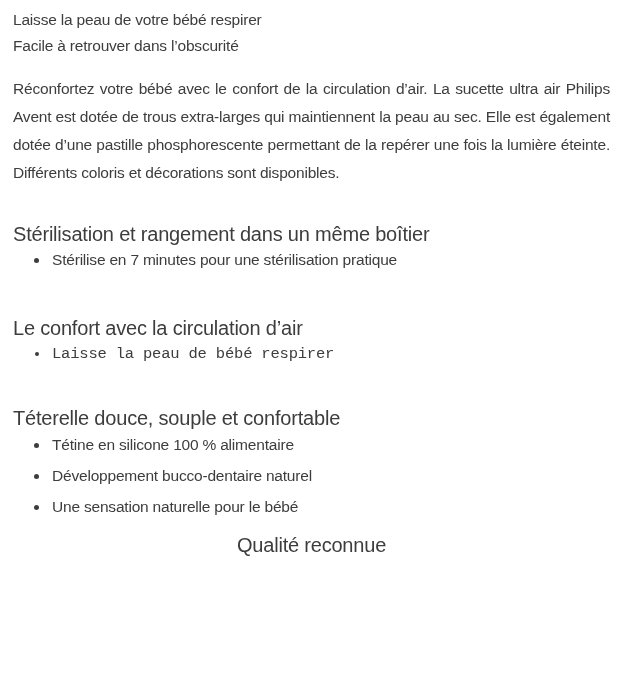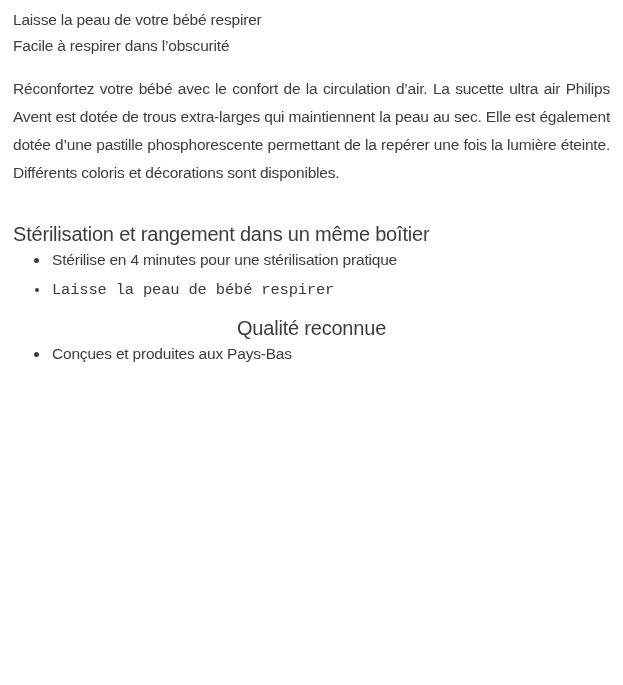--- a/index.html
+++ b/index.html
@@ -60,39 +60,45 @@
     color: #3d3d3d;
   }
 </style>
 </head>
 <body>
 
 <div class="page">
 
   <div>
     <div class="intro-line">Laisse la peau de votre bébé respirer</div>
-    <div class="intro-line">Facile à respirer dans l’obscurité</div>
+    <div class="intro-line">Facile à retrouver dans l’obscurité</div>
   </div>
 
   <p class="description">Réconfortez votre bébé avec le confort de la circulation d’air. La sucette ultra air Philips Avent est dotée de trous extra-larges qui maintiennent la peau au sec. Elle est également dotée d’une pastille phosphorescente permettant de la repérer une fois la lumière éteinte. Différents coloris et décorations sont disponibles.</p>
 
   <div>
     <h3 class="section-heading mt-sec1-h">Stérilisation et rangement dans un même boîtier</h3>
     <ul class="bullets mt-sec1-ul">
-      <li>Stérilise en 4 minutes pour une stérilisation pratique</li>
+      <li>Stérilise en 7 minutes pour une stérilisation pratique</li>
     </ul>
   </div>
 
   <div>
+    <h3 class="section-heading mt-sec2-h">Le confort avec la circulation d’air</h3>
     <ul class="bullets mt-sec2-ul">
       <li>Laisse la peau de bébé respirer</li>
     </ul>
   </div>
 
+  <div>
+    <h3 class="section-heading mt-sec3-h">Téterelle douce, souple et confortable</h3>
+    <ul class="bullets tight mt-sec3-ul">
+      <li>Tétine en silicone 100 % alimentaire</li>
+      <li>Développement bucco-dentaire naturel</li>
+      <li>Une sensation naturelle pour le bébé</li>
+    </ul>
+  </div>
 
   <div>
     <h3 class="section-heading mt-sec4-h">Qualité reconnue</h3>
-    <ul class="bullets mt-sec4-ul">
-      <li>Conçues et produites aux Pays-Bas</li>
-    </ul>
   </div>
 
 </div>
 
 </body></html>

